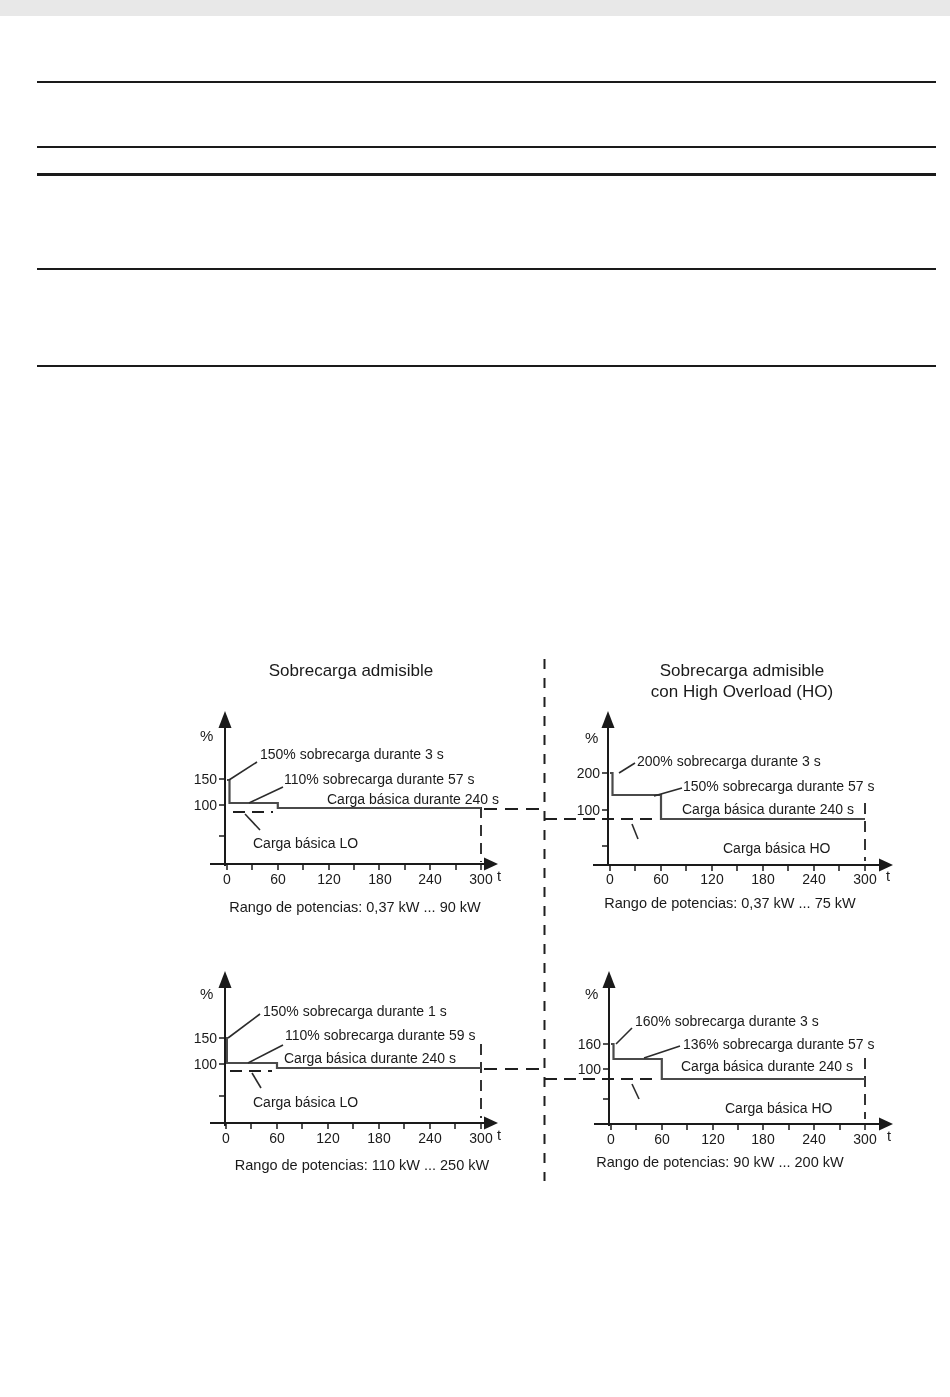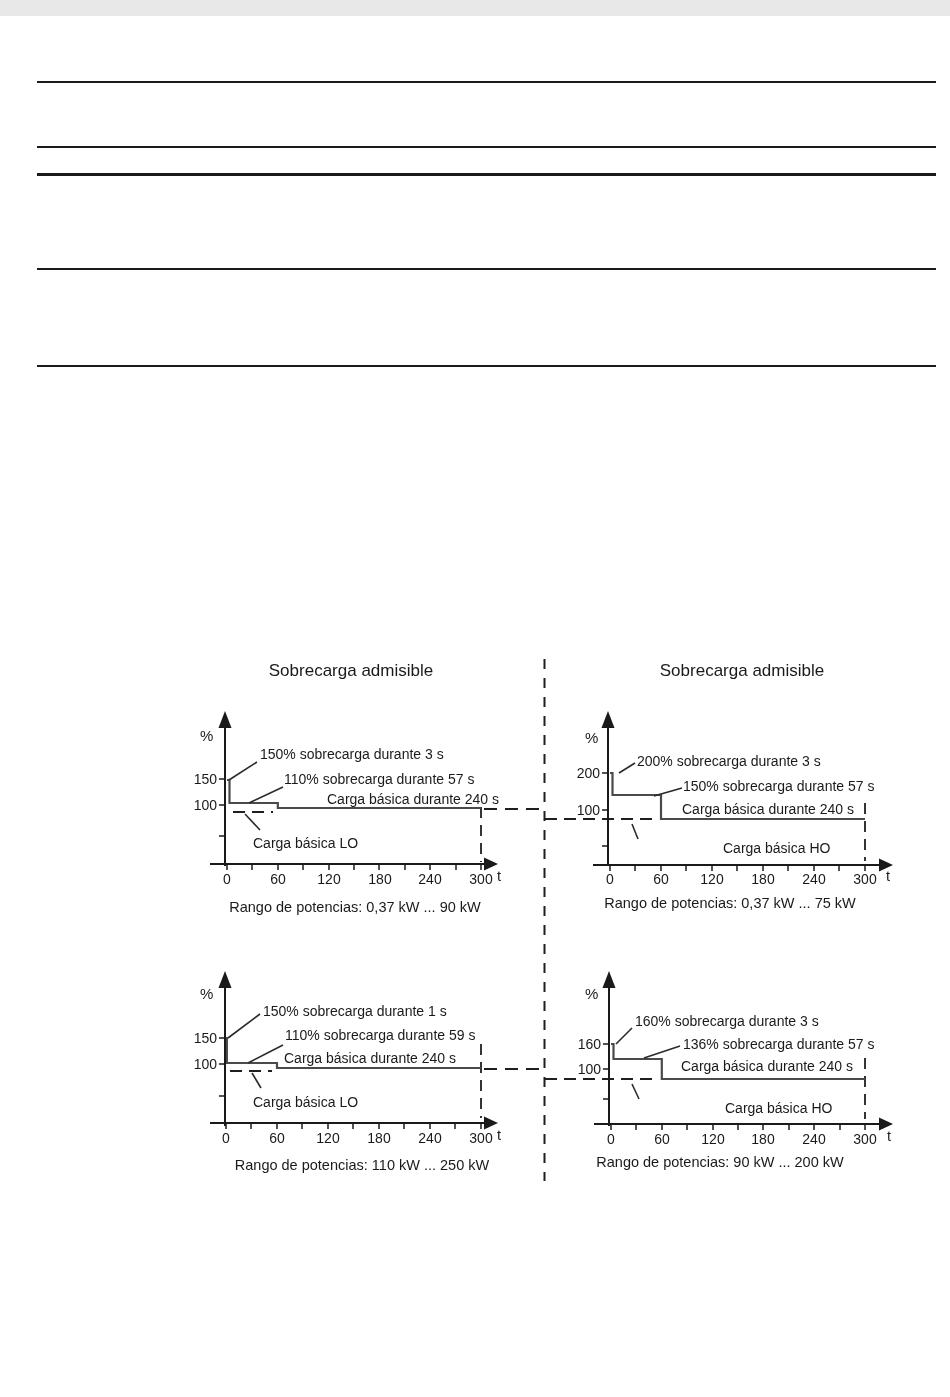--- a/index.html
+++ b/index.html
@@ -35,20 +35,21 @@
   <div class="rule" style="top:130px;height:1.5px;"></div>
   <div class="rule" style="top:157px;height:3px;"></div>
   <div class="rule" style="top:252px;height:2px;"></div>
   <div class="rule" style="top:349px;height:2px;"></div>
 
   <div class="fig-title" style="left:190px;top:644px;width:322px;">
     <div>Sobrecarga admisible</div>
   </div>
   <div class="fig-title" style="left:580px;top:644px;width:324px;">
     <div>Sobrecarga admisible</div>
+    <div>con High Overload (HO)</div>
   </div>
 
   <svg class="divider" style="left:540px;top:643px;" width="10" height="525" viewBox="0 0 10 525">
     <line x1="4.5" y1="0" x2="4.5" y2="522" stroke="#1f1f1f" stroke-width="2" stroke-dasharray="10 9"></line>
   </svg>
 
   <svg class="chart" style="left:190px;top:690px;" width="355" height="220" viewBox="0 0 355 220">
     <line class="dsh" x1="43" y1="106" x2="83" y2="106" stroke-dasharray="12 7"></line>
     <line class="dsh" x1="294" y1="103" x2="355" y2="103" stroke-dasharray="13 8"></line>
     <line class="dsh" x1="291" y1="101" x2="291" y2="156" stroke-dasharray="11 7"></line>

